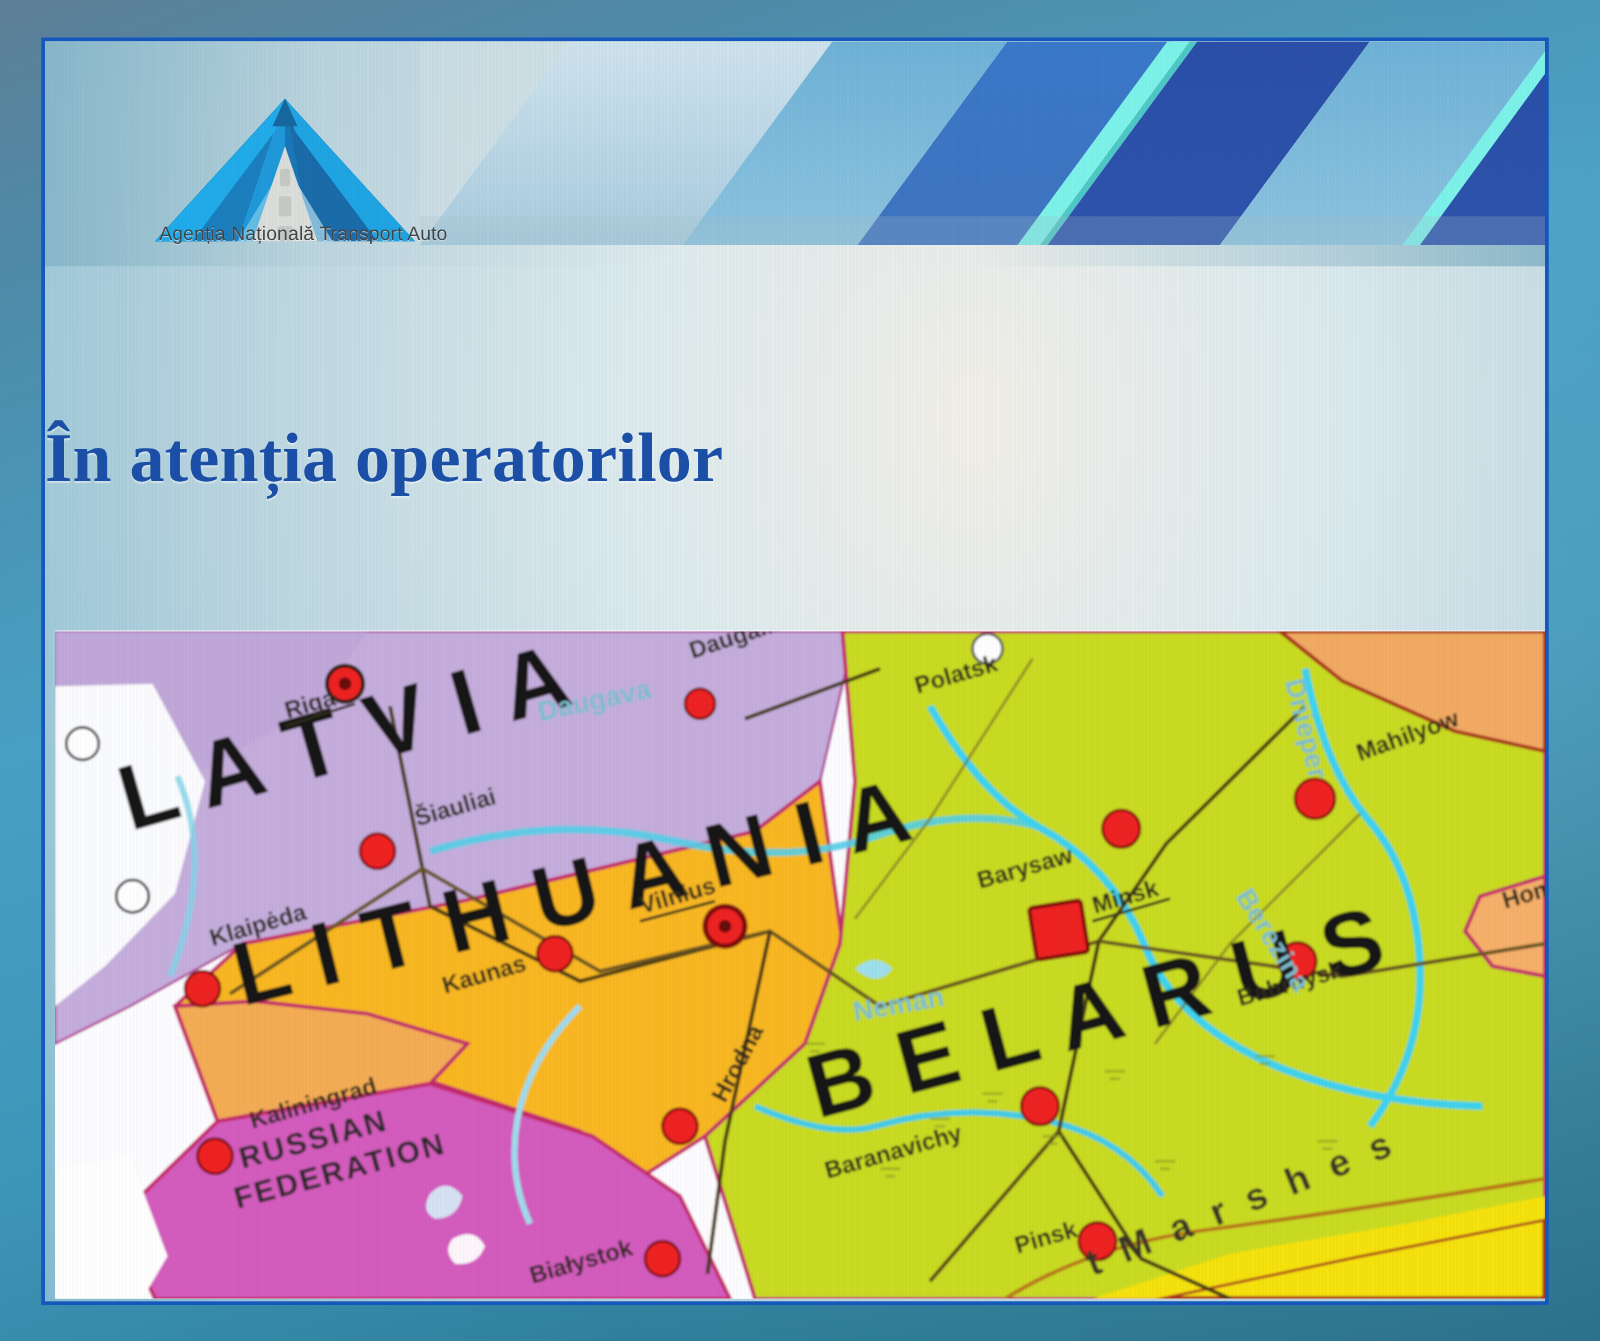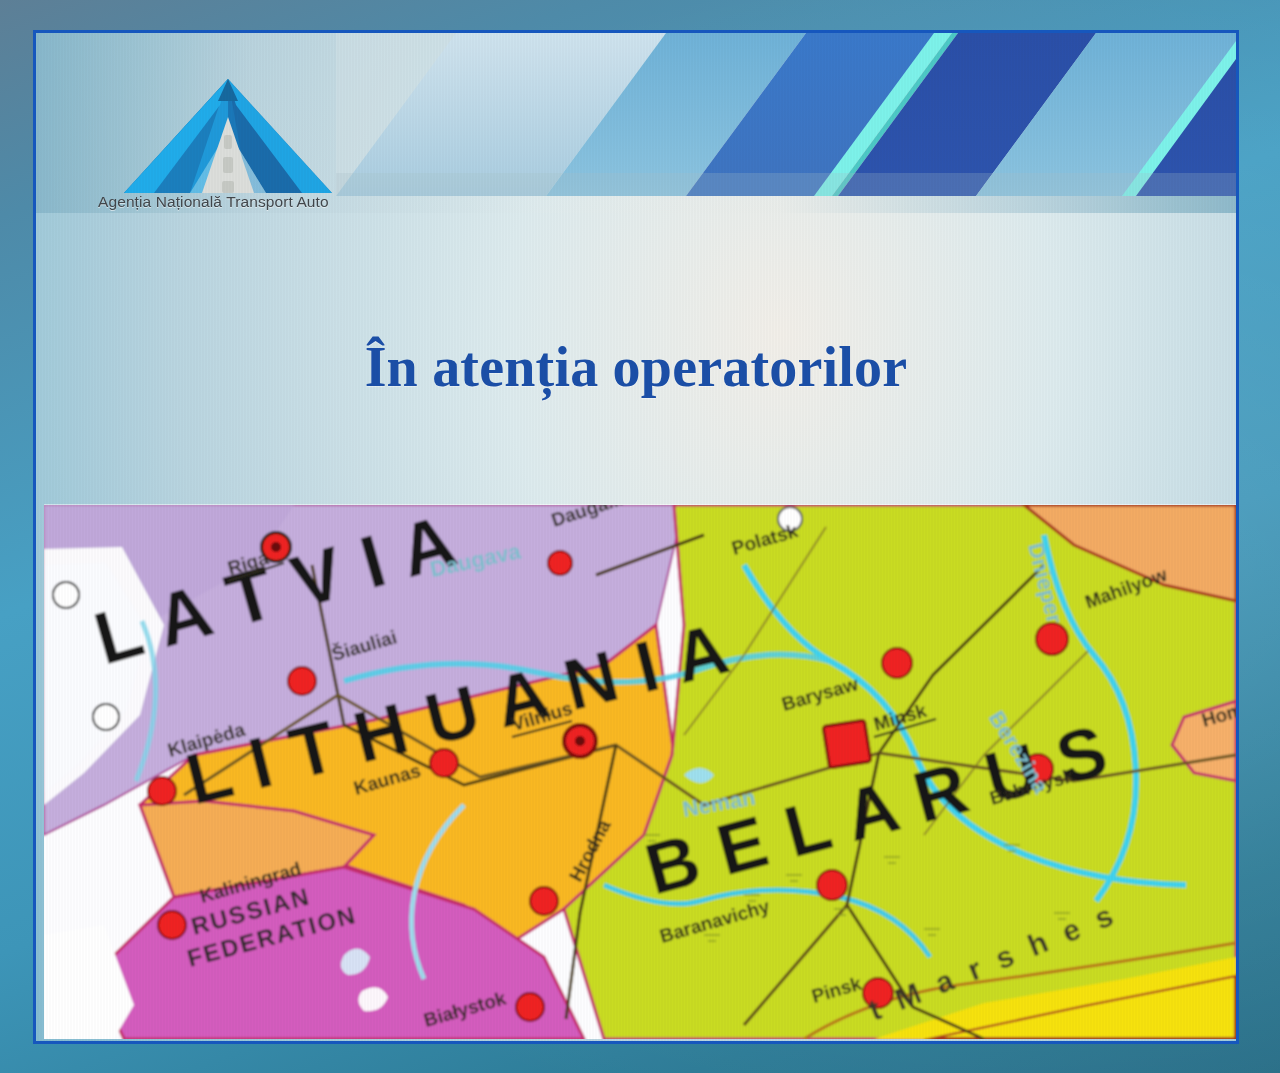--- a/index.html
+++ b/index.html
@@ -58,31 +58,31 @@
     position:absolute;right:0;top:0;width:900px;height:163px;overflow:hidden;
   }
   .stripes svg{display:block;}
 
   
   .logo{
     position:absolute;left:62px;top:38px;width:260px;height:166px;
   }
   .logo svg{display:block;}
   .logo-caption{
-    position:absolute;left:0;top:122px;width:260px;text-align:left;
+    position:absolute;left:0;top:108px;width:260px;text-align:right;
     font-family:"Liberation Sans",sans-serif;
     font-size:15.5px;letter-spacing:.1px;color:#41464b;
     text-shadow:0 1px 0 rgba(255,255,255,.55);
     white-space:nowrap;
   }
 
   
   .headline{
     position:absolute;left:0;top:300px;width:1200px;
-    text-align:center;
+    text-align:left;
     font-family:"Liberation Serif","DejaVu Serif",serif;
     font-weight:700;
     font-size:56px;line-height:1.22;
     color:#1b4fa8;
     letter-spacing:.2px;
     text-shadow:0 1px 1px rgba(255,255,255,.45);
   }
   .headline .l1{display:block;}
   .headline .l2{display:block;font-size:58px;}
 

